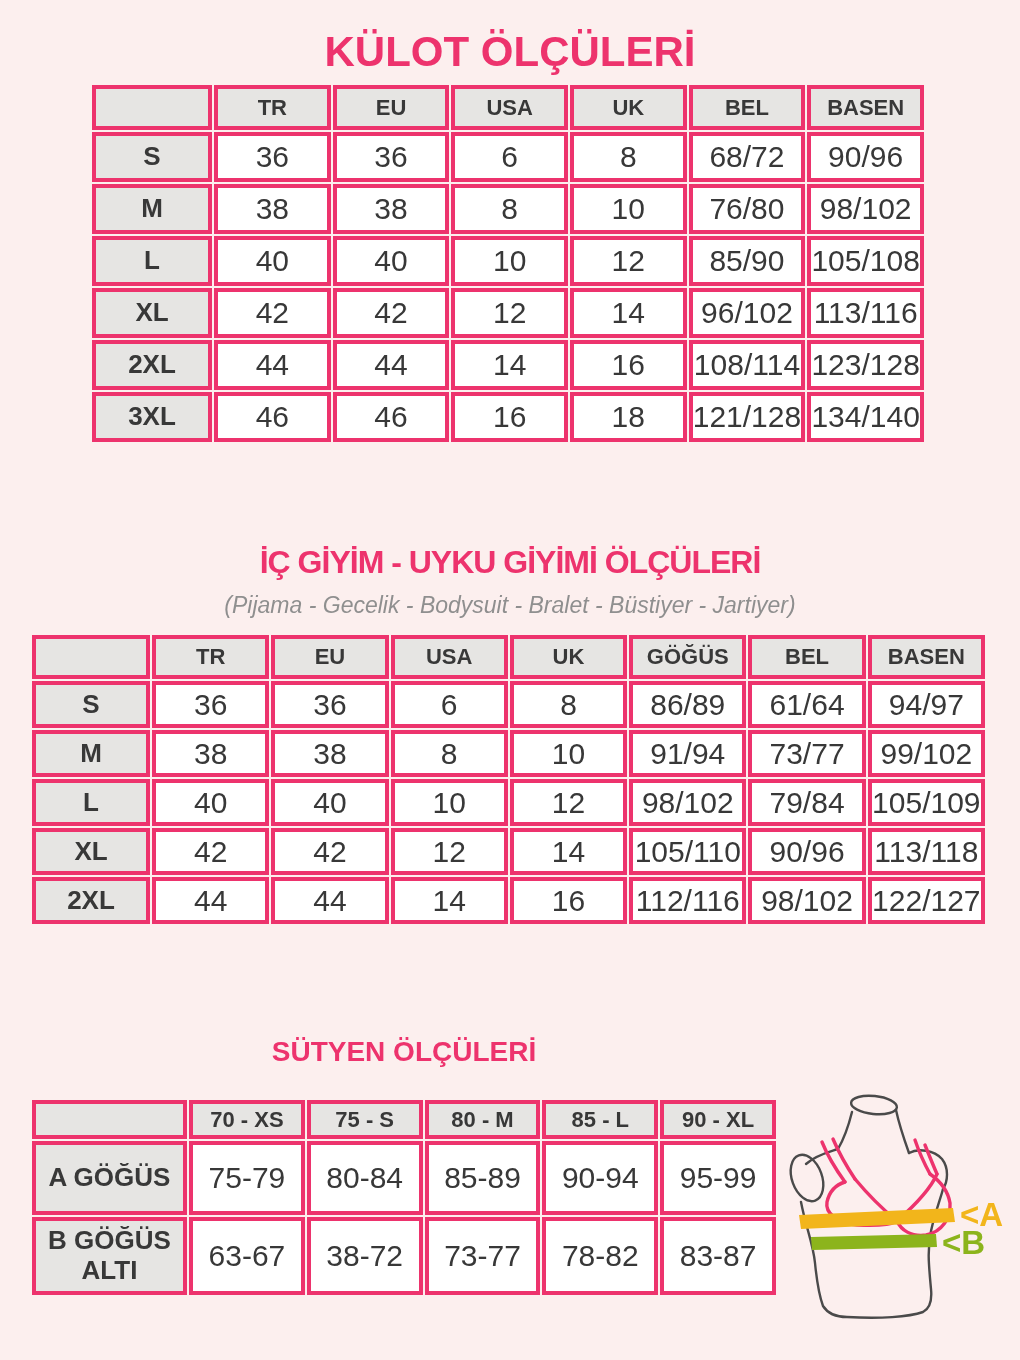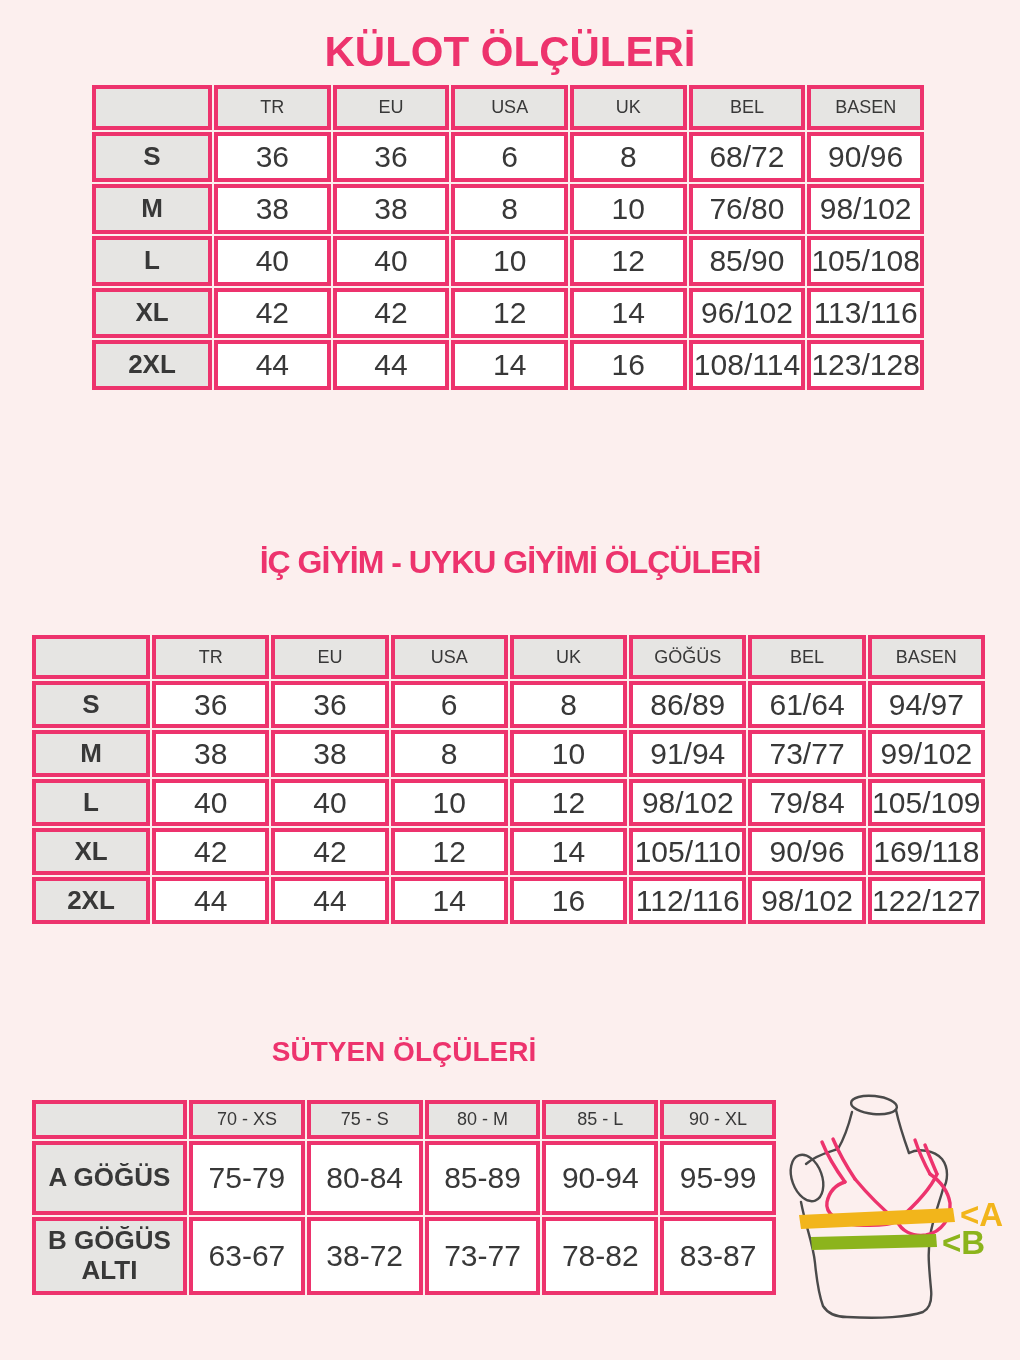--- a/index.html
+++ b/index.html
@@ -41,21 +41,21 @@
     table-layout:fixed;
   }
   table.t th, table.t td{
     border:4px solid var(--accent);
     text-align:center;vertical-align:middle;
     overflow:hidden;padding:0;
   }
   table.t th{
     background:var(--header-cell);
     color:var(--cell-text);
-    font-weight:400;font-size:18px;
+    font-weight:700;font-size:22px;
   }
   table.t td.label{
     background:var(--header-cell);
     color:var(--cell-text);
     font-weight:700;font-size:26px;
     line-height:1.15;
   }
   table.t td.val{
     background:#ffffff;
     color:var(--cell-text);
@@ -153,24 +153,34 @@
         </tr>
         <tr>
           <td class="label">2XL</td>
           <td class="val">44</td>
           <td class="val">44</td>
           <td class="val">14</td>
           <td class="val">16</td>
           <td class="val">108/114</td>
           <td class="val">123/128</td>
         </tr>
+        <tr>
+          <td class="label">3XL</td>
+          <td class="val">46</td>
+          <td class="val">46</td>
+          <td class="val">16</td>
+          <td class="val">18</td>
+          <td class="val">121/128</td>
+          <td class="val">134/140</td>
+        </tr>
       </tbody>
     </table>
 
   <div class="title" id="title2">İÇ GİYİM - UYKU GİYİMİ ÖLÇÜLERİ</div>
+  <div id="subtitle">(Pijama - Gecelik - Bodysuit - Bralet - Büstiyer - Jartiyer)</div>
 
   <table class="t" id="table2">
     <colgroup>
       <col style="width:118px">
         <col>
         <col>
         <col>
         <col>
         <col>
         <col>
@@ -220,21 +230,21 @@
           <td class="val">105/109</td>
         </tr>
         <tr>
           <td class="label">XL</td>
           <td class="val">42</td>
           <td class="val">42</td>
           <td class="val">12</td>
           <td class="val">14</td>
           <td class="val">105/110</td>
           <td class="val">90/96</td>
-          <td class="val">169/118</td>
+          <td class="val">113/118</td>
         </tr>
         <tr>
           <td class="label">2XL</td>
           <td class="val">44</td>
           <td class="val">44</td>
           <td class="val">14</td>
           <td class="val">16</td>
           <td class="val">112/116</td>
           <td class="val">98/102</td>
           <td class="val">122/127</td>

